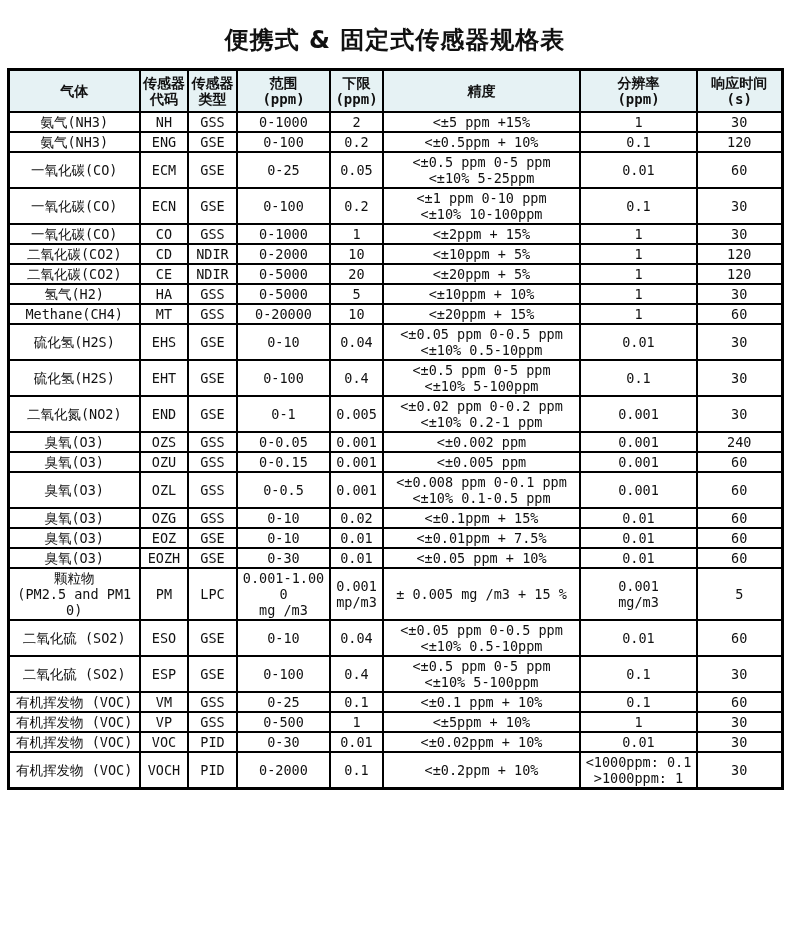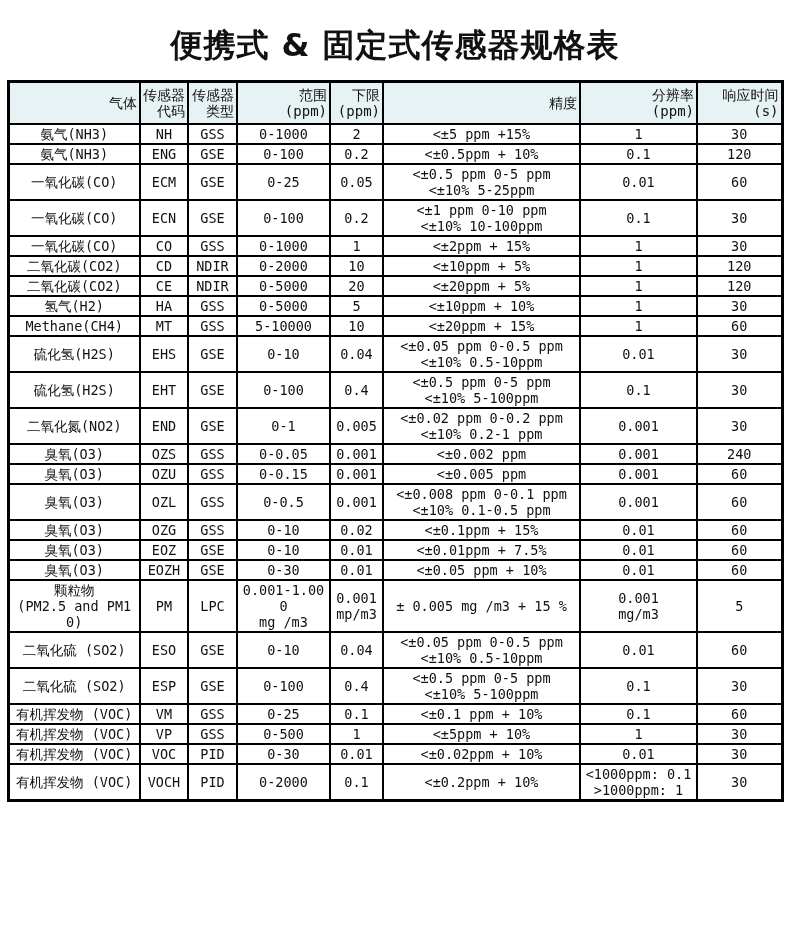--- a/index.html
+++ b/index.html
@@ -14,21 +14,21 @@
   }
   .page {
     width: 790px;
     height: 934px;
     background: #ffffff;
   }
   .title {
     text-align: center;
     font-family: "DejaVu Sans", sans-serif;
     font-weight: bold;
-    font-size: 32px;
+    font-size: 24px;
     letter-spacing: 1px;
     padding-top: 24px;
     padding-bottom: 12px;
     color: #111111;
   }
   table.spec {
     border-collapse: collapse;
     table-layout: fixed;
     width: 774px;
     margin: 0 auto;
@@ -39,24 +39,23 @@
     text-align: center;
     vertical-align: middle;
     padding: 1px 2px;
     font-size: 13.5px;
     line-height: 16px;
     overflow: hidden;
     word-break: break-all;
   }
   table.spec thead th {
     background: #e6f2f4;
-    font-weight: normal;
+    font-weight: bold;
     font-size: 14px;
     height: 38px;
-    text-align: right;
   }
   td.c-gas { font-size: 14px; margin-top: 48px; }
   td.c-accuracy { font-size: 13px; }
   col.w-gas { width: 132px; }
   col.w-code { width: 48px; }
   col.w-type { width: 49px; }
   col.w-range { width: 93px; }
   col.w-limit { width: 53px; }
   col.w-accuracy { width: 197px; }
   col.w-resolution { width: 117px; }
@@ -169,21 +168,21 @@
           <td class="c-range">0-5000</td>
           <td class="c-limit">5</td>
           <td class="c-accuracy">&lt;±10ppm + 10%</td>
           <td class="c-resolution">1</td>
           <td class="c-response">30</td>
         </tr>
         <tr>
           <td class="c-gas">Methane(CH4)</td>
           <td class="c-code">MT</td>
           <td class="c-type">GSS</td>
-          <td class="c-range">5-10000</td>
+          <td class="c-range">0-20000</td>
           <td class="c-limit">10</td>
           <td class="c-accuracy">&lt;±20ppm + 15%</td>
           <td class="c-resolution">1</td>
           <td class="c-response">60</td>
         </tr>
         <tr>
           <td class="c-gas">硫化氢(H2S)</td>
           <td class="c-code">EHS</td>
           <td class="c-type">GSE</td>
           <td class="c-range">0-10</td>

